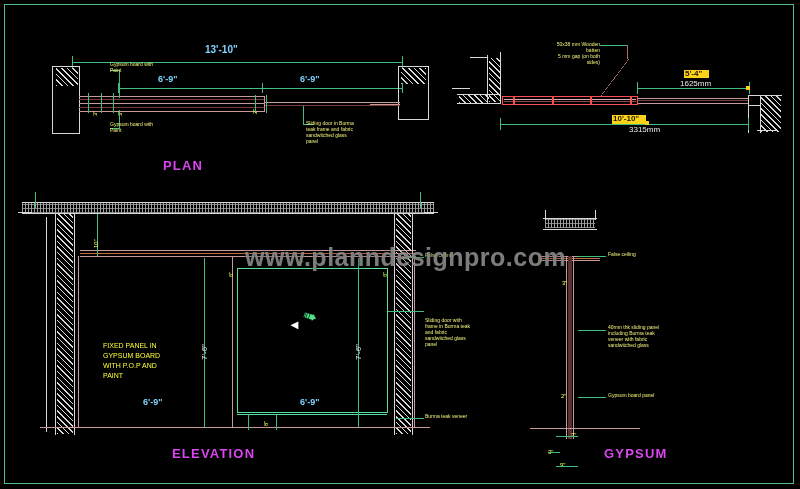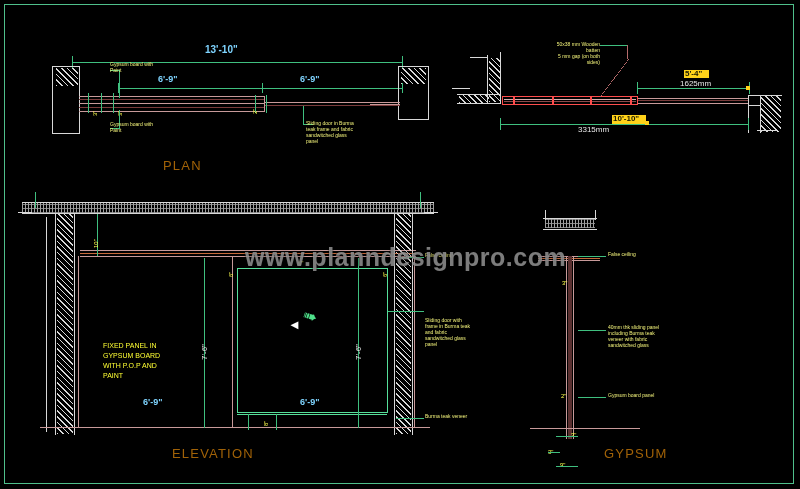--- a/index.html
+++ b/index.html
@@ -1,21 +1,21 @@
 <!DOCTYPE html>
 <html><head>
 <meta charset="utf-8">
 <style>
   html,body{margin:0;padding:0;background:#000;}
   body{width:800px;height:489px;overflow:hidden;font-family:"Liberation Sans",sans-serif;}
   #cad{position:relative;width:800px;height:489px;background:#000000;overflow:hidden;}
   .frame{position:absolute;left:4px;top:4px;width:790px;height:480px;border:1px solid #4fbf8b;box-sizing:border-box;}
   .lbl{position:absolute;white-space:pre;line-height:1.18;}
   .ylw{color:#ffff33;}
-  .ttl{color:#a16207;font-weight:normal;letter-spacing:1.2px;}
+  .ttl{color:#d946ef;font-weight:bold;letter-spacing:1.2px;}
   .note{color:#f2f27a;font-size:5px;}
   .dimc{color:#7fd4ff;}
   .dimy{color:#ffff4d;}
   .dimw{color:#e8e8e8;}
   .ln{position:absolute;background:#3fbf7f;}
   .h{height:1px;}
   .v{width:1px;}
   .pnk{background:#c89a9a;}
   .wht{background:#d8d8d8;}
   .brt{background:#56e09a;}
@@ -154,21 +154,21 @@
     <div class="sel" style="left:684px;top:70px;width:25px;height:8px;"></div>
     <div class="lbl" style="left:685px;top:69px;font-size:8px;font-weight:bold;color:#1a1a00;">5'-4"</div>
     <div class="lbl dimw" style="left:680px;top:79px;font-size:8px;">1625mm</div>
     <div class="gripy" style="left:746px;top:86px;"></div>
 
     <div class="ln h" style="left:500px;top:124px;width:248px;"></div>
     <div class="ln v" style="left:500px;top:118px;height:12px;"></div>
     <div class="ln v" style="left:748px;top:118px;height:12px;"></div>
     <div class="sel" style="left:612px;top:115px;width:34px;height:9px;"></div>
     <div class="lbl" style="left:613px;top:114px;font-size:8px;font-weight:bold;color:#1a1a00;">10'-10"</div>
-    <div class="lbl dimw" style="left:578px;top:125px;font-size:8px;">3315mm</div>
+    <div class="lbl dimw" style="left:629px;top:125px;font-size:8px;">3315mm</div>
     <div class="gripy" style="left:640px;top:117px;"></div>
     <div class="gripy" style="left:645px;top:121px;"></div>
   </div>
 
   <div>
 
     <div class="dots" style="left:22px;top:203px;width:412px;height:10px;"></div>
     <div class="wht" style="position:absolute;left:22px;top:202px;width:412px;height:1px;"></div>
     <div class="wht" style="position:absolute;left:22px;top:213px;width:412px;height:1px;"></div>
     <div class="wht" style="position:absolute;left:18px;top:212px;width:14px;height:1px;"></div>

